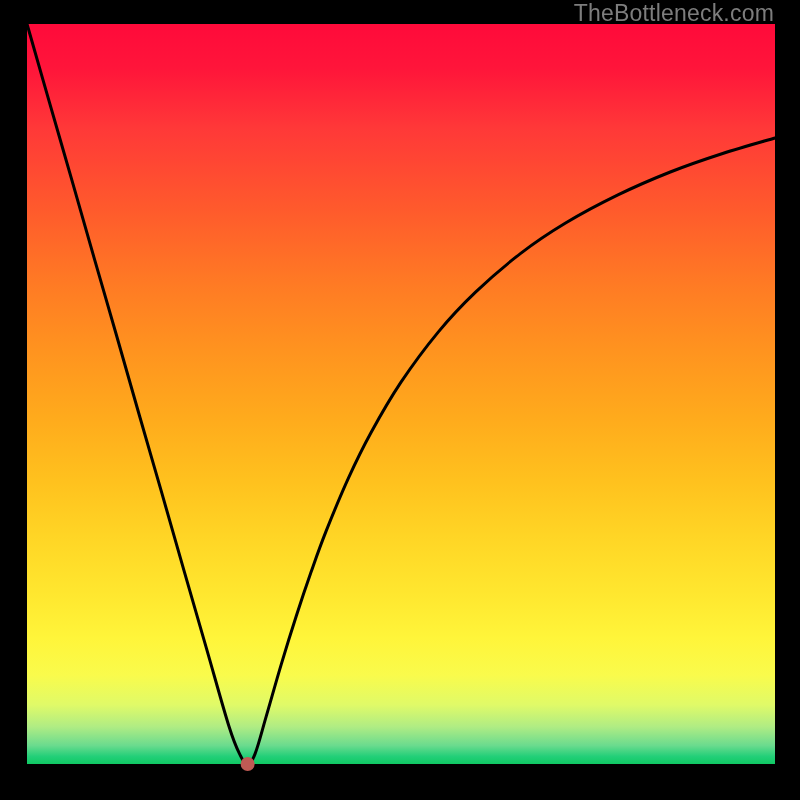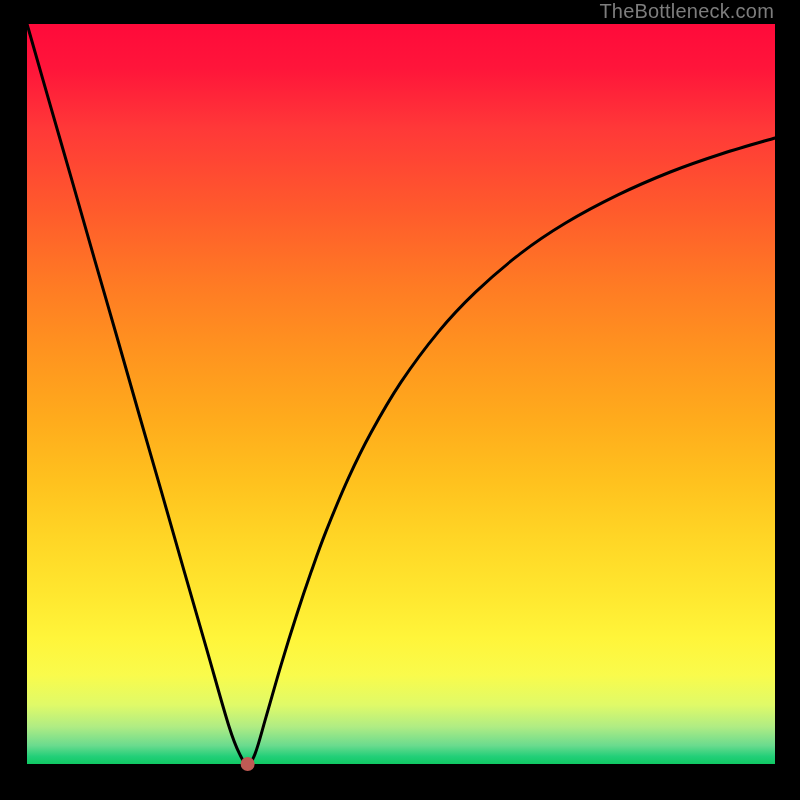--- a/index.html
+++ b/index.html
@@ -50,21 +50,21 @@
     top: 0;
     width: 748px;
     height: 740px;
     overflow: visible;
   }
   .watermark {
     position: absolute;
     right: 26px;
     top: 0px;
     color: #7d7d7d;
-    font-size: 20px;
+    font-size: 23px;
     font-weight: 500;
     letter-spacing: 0.2px;
     user-select: none;
   }
 </style>
 </head>
 <body>
 
 <div class="frame">
 

